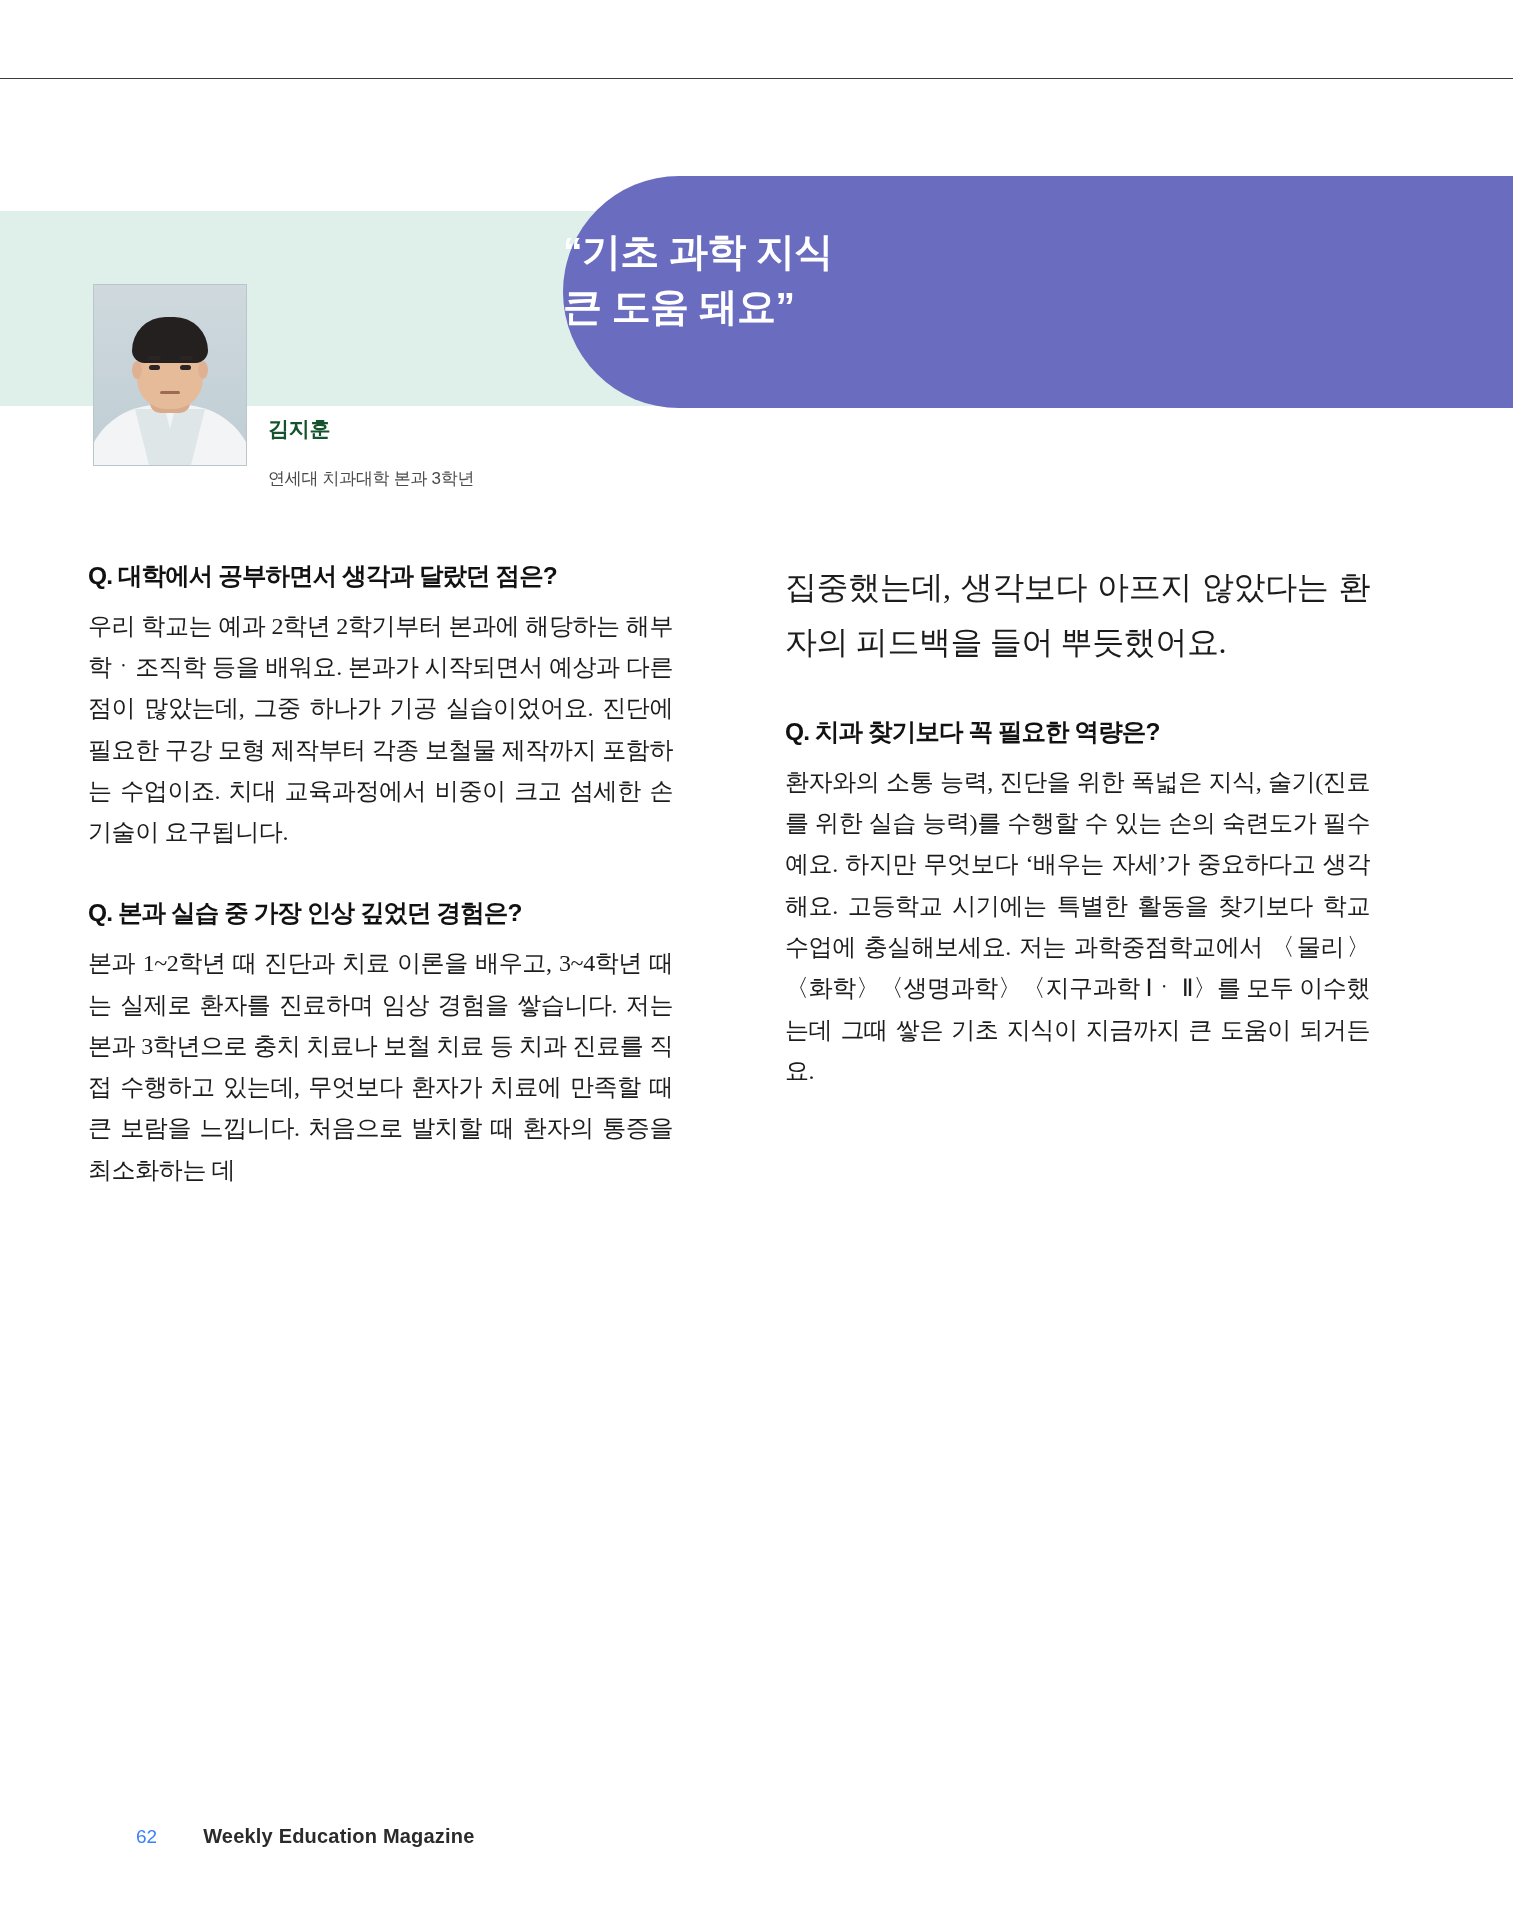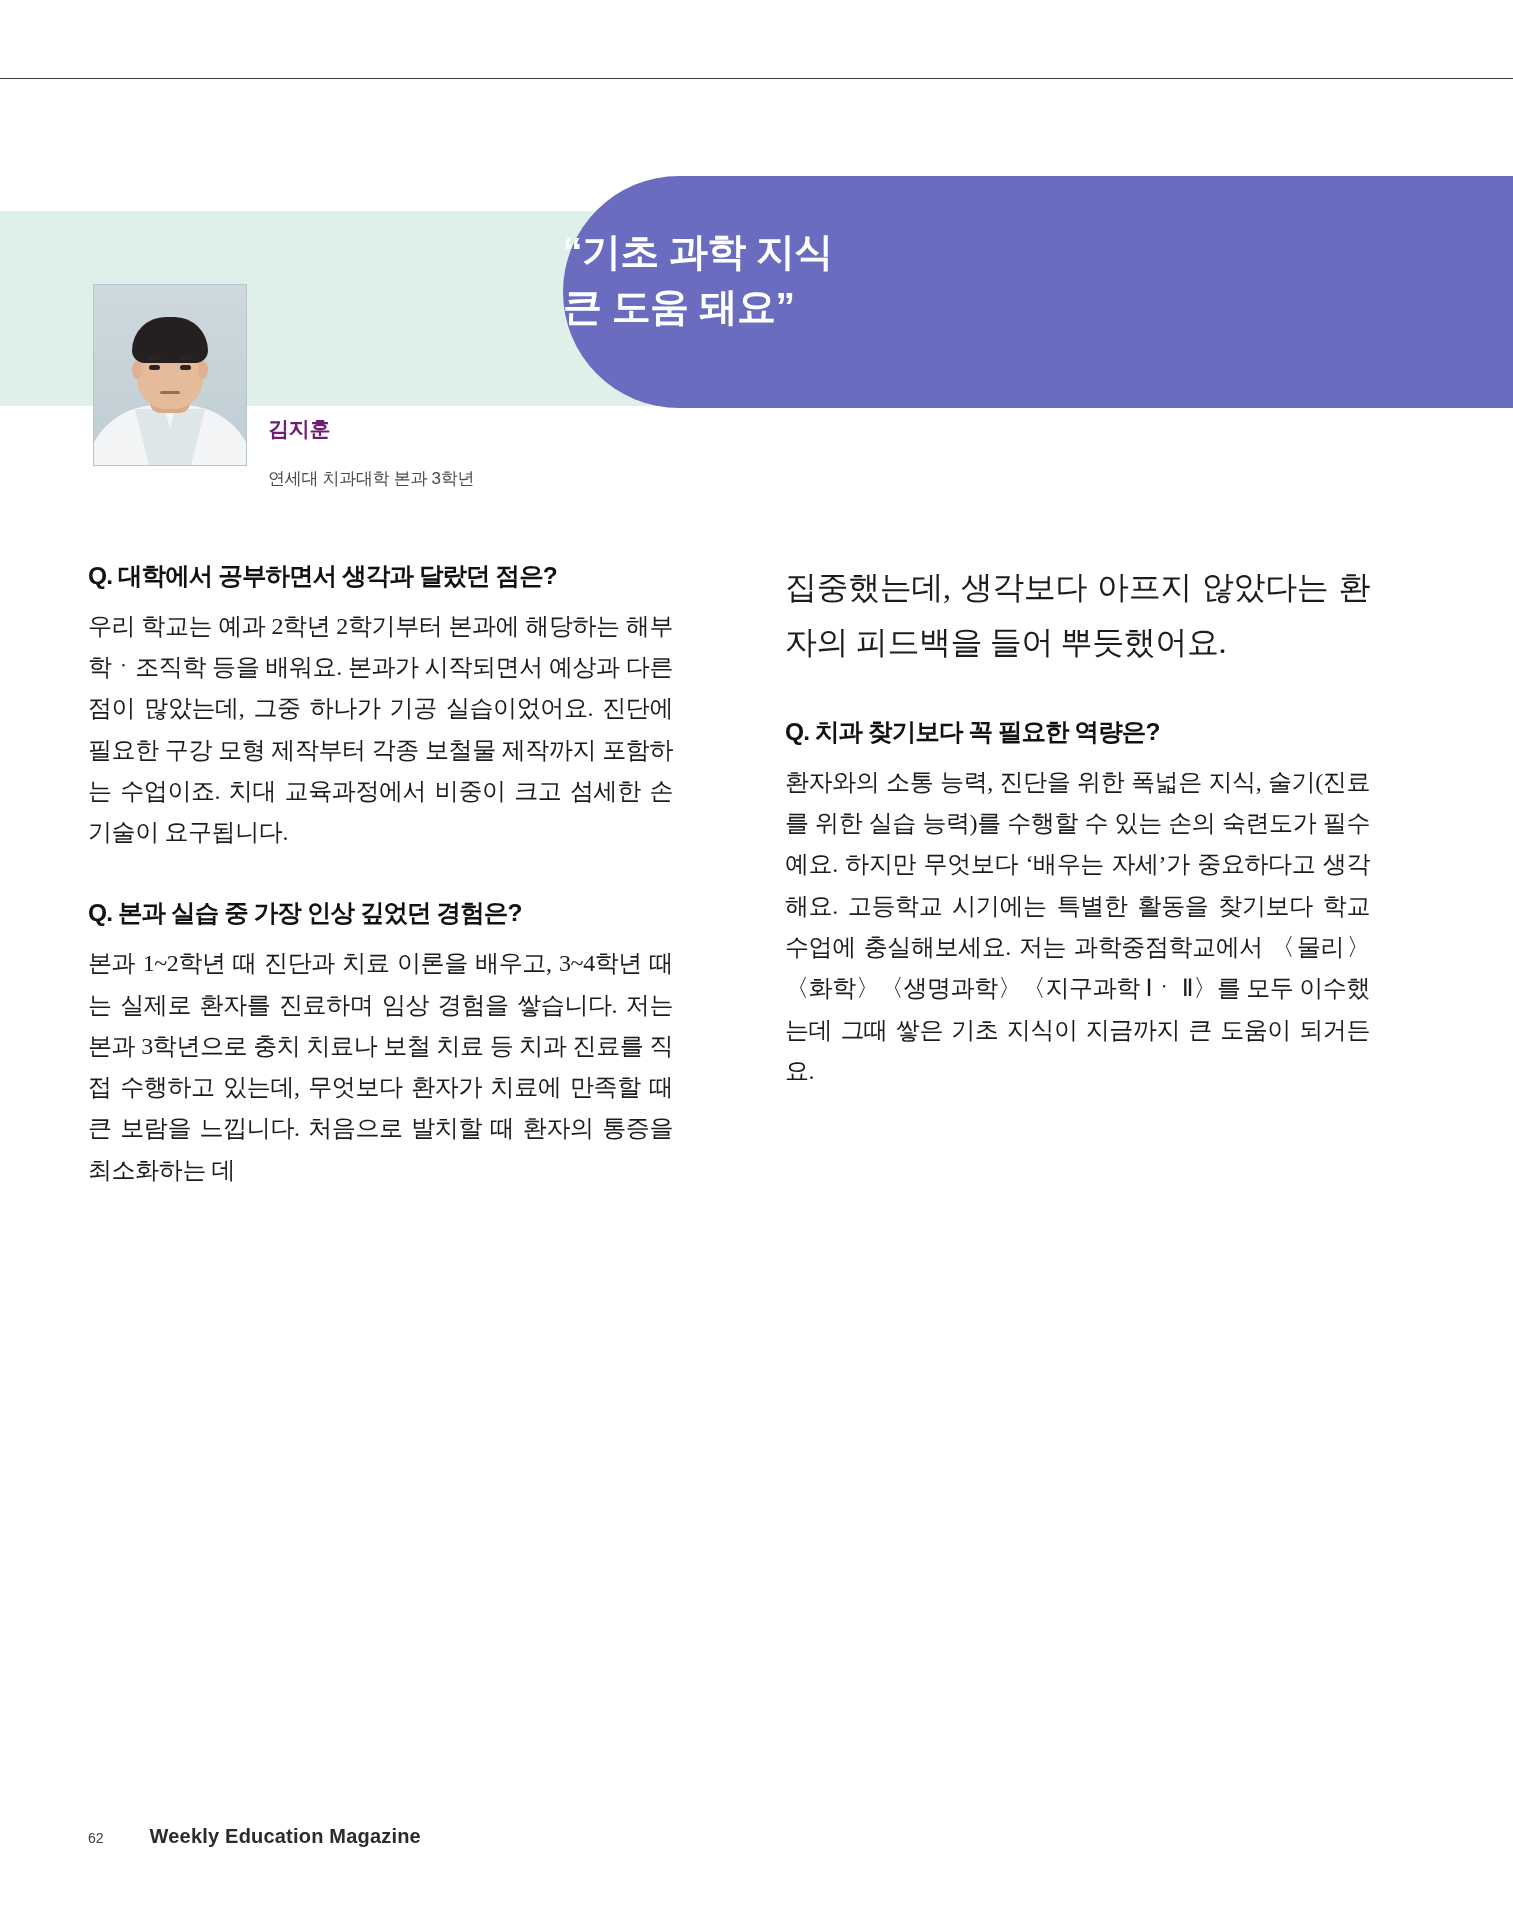--- a/index.html
+++ b/index.html
@@ -173,21 +173,21 @@
   
   .name-block {
     position: absolute;
     left: 268px;
     top: 415px;
     font-family: "Liberation Sans", sans-serif;
   }
   .name-kr {
     font-size: 21px;
     font-weight: bold;
-    color: #701a75;
+    color: #14532d;
     letter-spacing: -0.3px;
     margin-bottom: 23px;
   }
   .name-affil {
     font-size: 17px;
     color: #4a4a4a;
     letter-spacing: -0.3px;
     margin-top: 24px;
   }
   
@@ -232,22 +232,23 @@
   .footer {
     position: absolute;
     left: 88px;
     bottom: 72px;
     display: flex;
     align-items: baseline;
     gap: 46px;
     font-family: "Liberation Sans", sans-serif;
   }
   .footer-page {
-    font-size: 14px;
-    color: #404040;
+    font-size: 19px;
+    color: #3b82f6;
+    margin-left: 48px;
   }
   .footer-title {
     font-size: 20px;
     color: #2b2b2b;
     font-weight: bold;
     letter-spacing: 0.2px;
   }
 </style>
 </head>
 <body>

